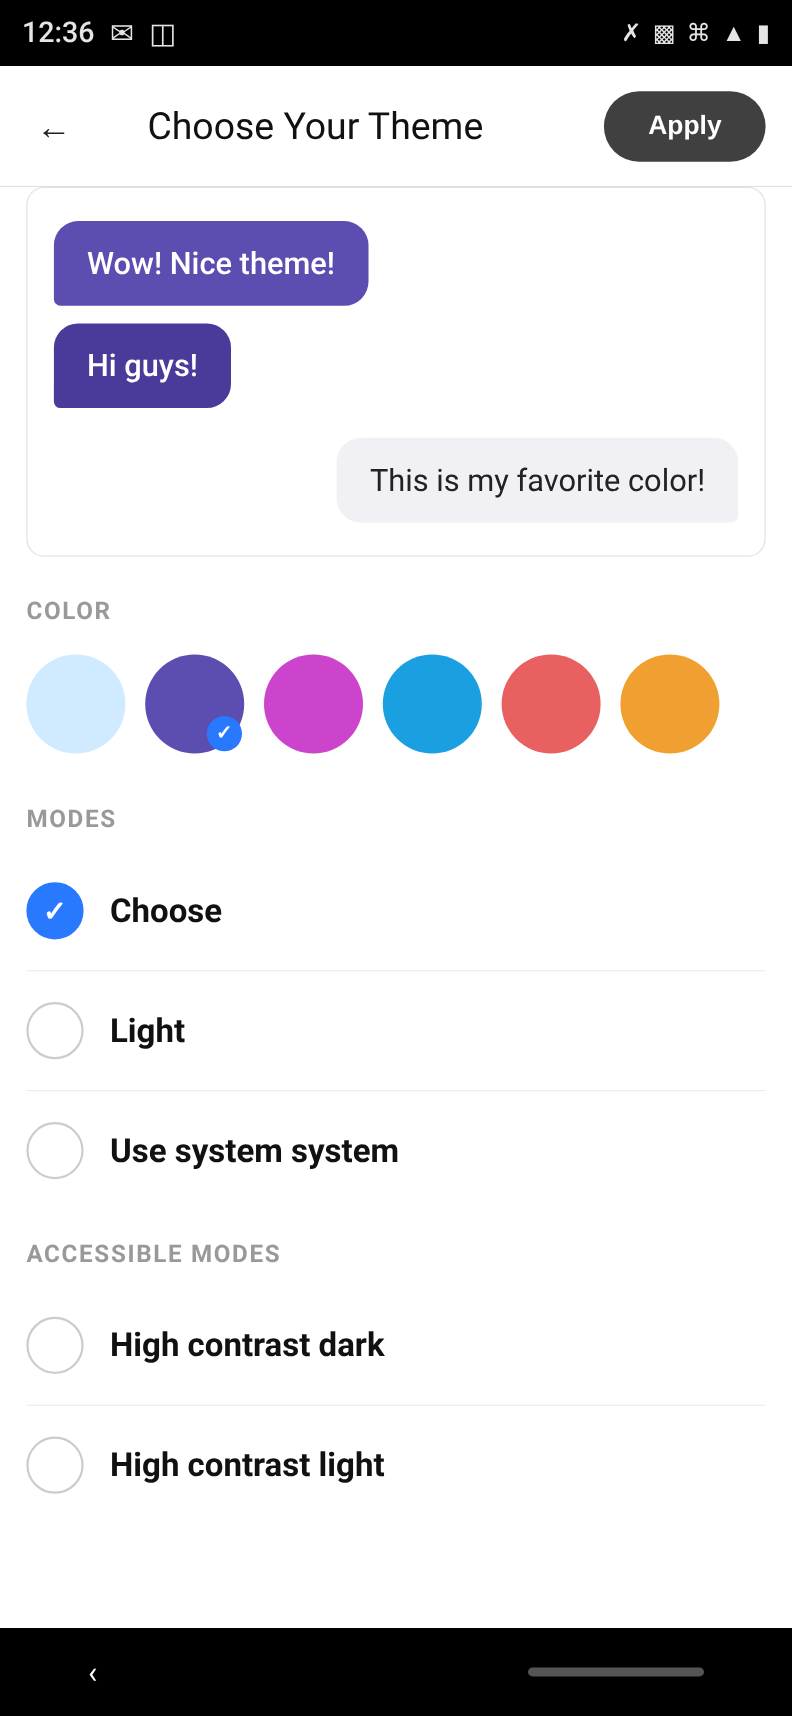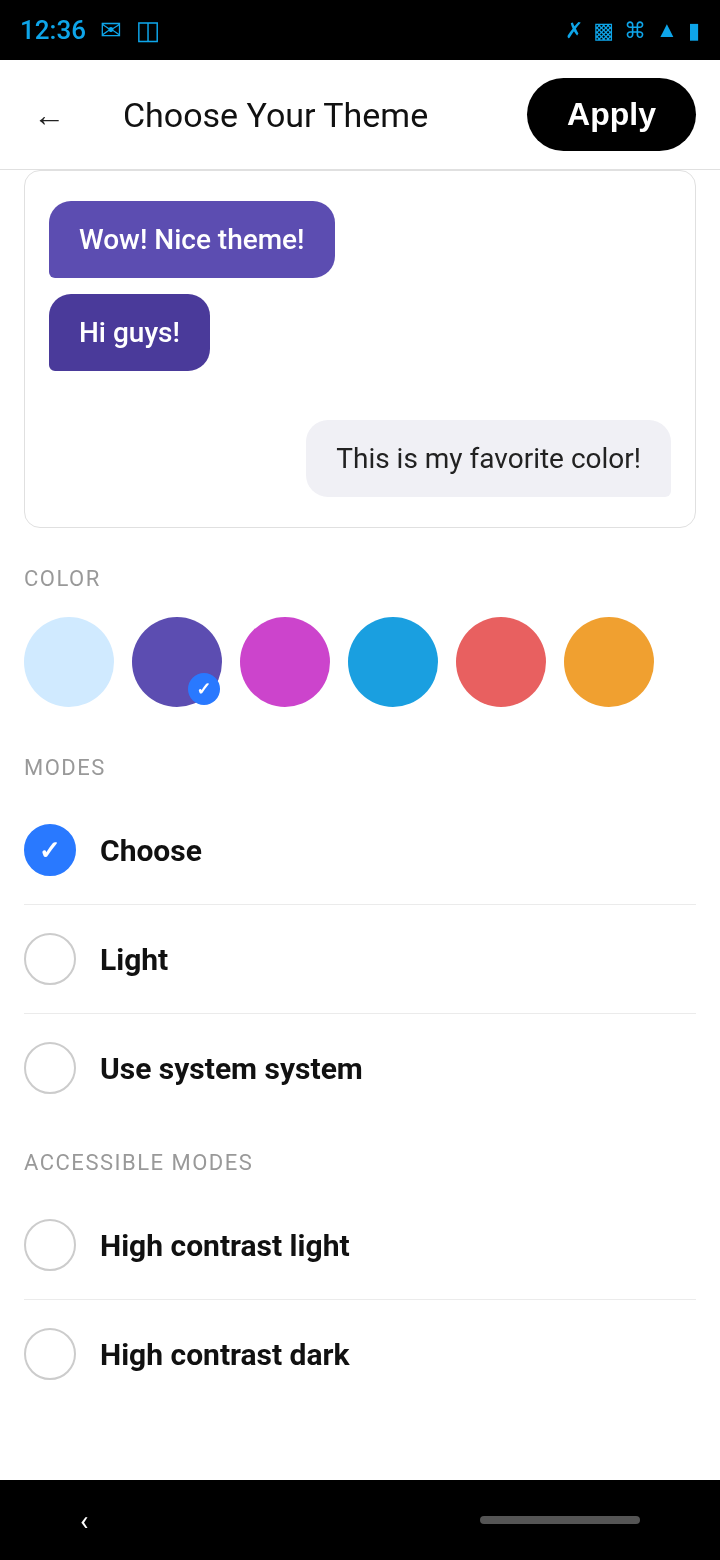--- a/index.html
+++ b/index.html
@@ -15,21 +15,21 @@
 
     
     .status-bar {
       width: 100%;
       height: 60px;
       background: #000;
       display: flex;
       align-items: center;
       justify-content: space-between;
       padding: 0 20px;
-      color: #0ea5e9;
+      color: #e5e5e5;
       font-size: 26px;
       font-weight: 500;
     }
     .status-left { display: flex; align-items: center; gap: 14px; }
     .status-right { display: flex; align-items: center; gap: 10px; font-size: 22px; }
 
     
     .header {
       width: 100%;
       height: 110px;
@@ -55,41 +55,41 @@
     }
     .header-title {
       flex: 1;
       text-align: center;
       font-size: 34px;
       font-weight: 400;
       color: #111;
       margin-left: -50px;
     }
     .apply-btn {
-      background: #000000;
+      background: #404040;
       color: #fff;
       border: none;
       border-radius: 50px;
       padding: 18px 40px;
-      font-size: 32px;
+      font-size: 24px;
       font-weight: 600;
       cursor: pointer;
       flex-shrink: 0;
     }
 
     
     .content {
       padding: 0 24px;
       background: #fff;
     }
 
     
     .section-label {
       font-size: 22px;
-      font-weight: 400;
+      font-weight: 700;
       color: #999;
       letter-spacing: 1.5px;
       padding: 28px 0 16px 0;
     }
 
     
     .preview-header {
       display: flex;
       align-items: center;
       justify-content: space-between;
@@ -127,37 +127,36 @@
       max-width: 70%;
     }
     .chat-bubble-sent2 {
       display: inline-block;
       background: #4a3a9a;
       color: #fff;
       border-radius: 22px 22px 22px 6px;
       padding: 22px 30px;
       font-size: 28px;
       font-weight: 500;
-      margin-bottom: 4px;
+      margin-bottom: 27px;
       max-width: 70%;
     }
     .chat-bubble-received {
       display: flex;
       justify-content: flex-end;
     }
     .chat-bubble-received-inner {
       display: inline-block;
       background: #f0f0f5;
       color: #222;
       border-radius: 22px 22px 6px 22px;
       padding: 22px 30px;
       font-size: 28px;
       font-weight: 400;
       max-width: 70%;
-      margin-top: 45px;
     }
 
     
     .colors-row {
       display: flex;
       flex-direction: row;
       gap: 18px;
       padding: 10px 0 20px 0;
       align-items: center;
     }
@@ -325,26 +324,26 @@
       <span class="mode-label">Use system system</span>
     </div>
 
   </div>
 
   <div class="section-label">ACCESSIBLE MODES</div>
   <div class="modes-list">
 
     <div class="mode-item">
       <div class="radio-btn"></div>
+      <span class="mode-label">High contrast dark</span>
+    </div>
+
+    <div class="mode-item">
+      <div class="radio-btn"></div>
       <span class="mode-label">High contrast light</span>
-    </div>
-
-    <div class="mode-item">
-      <div class="radio-btn"></div>
-      <span class="mode-label">High contrast dark</span>
     </div>
 
   </div>
 
 </div>
 
 <div style="height:100px;"></div>
 
 <div class="nav-bar">
   <span class="nav-back">‹</span>

